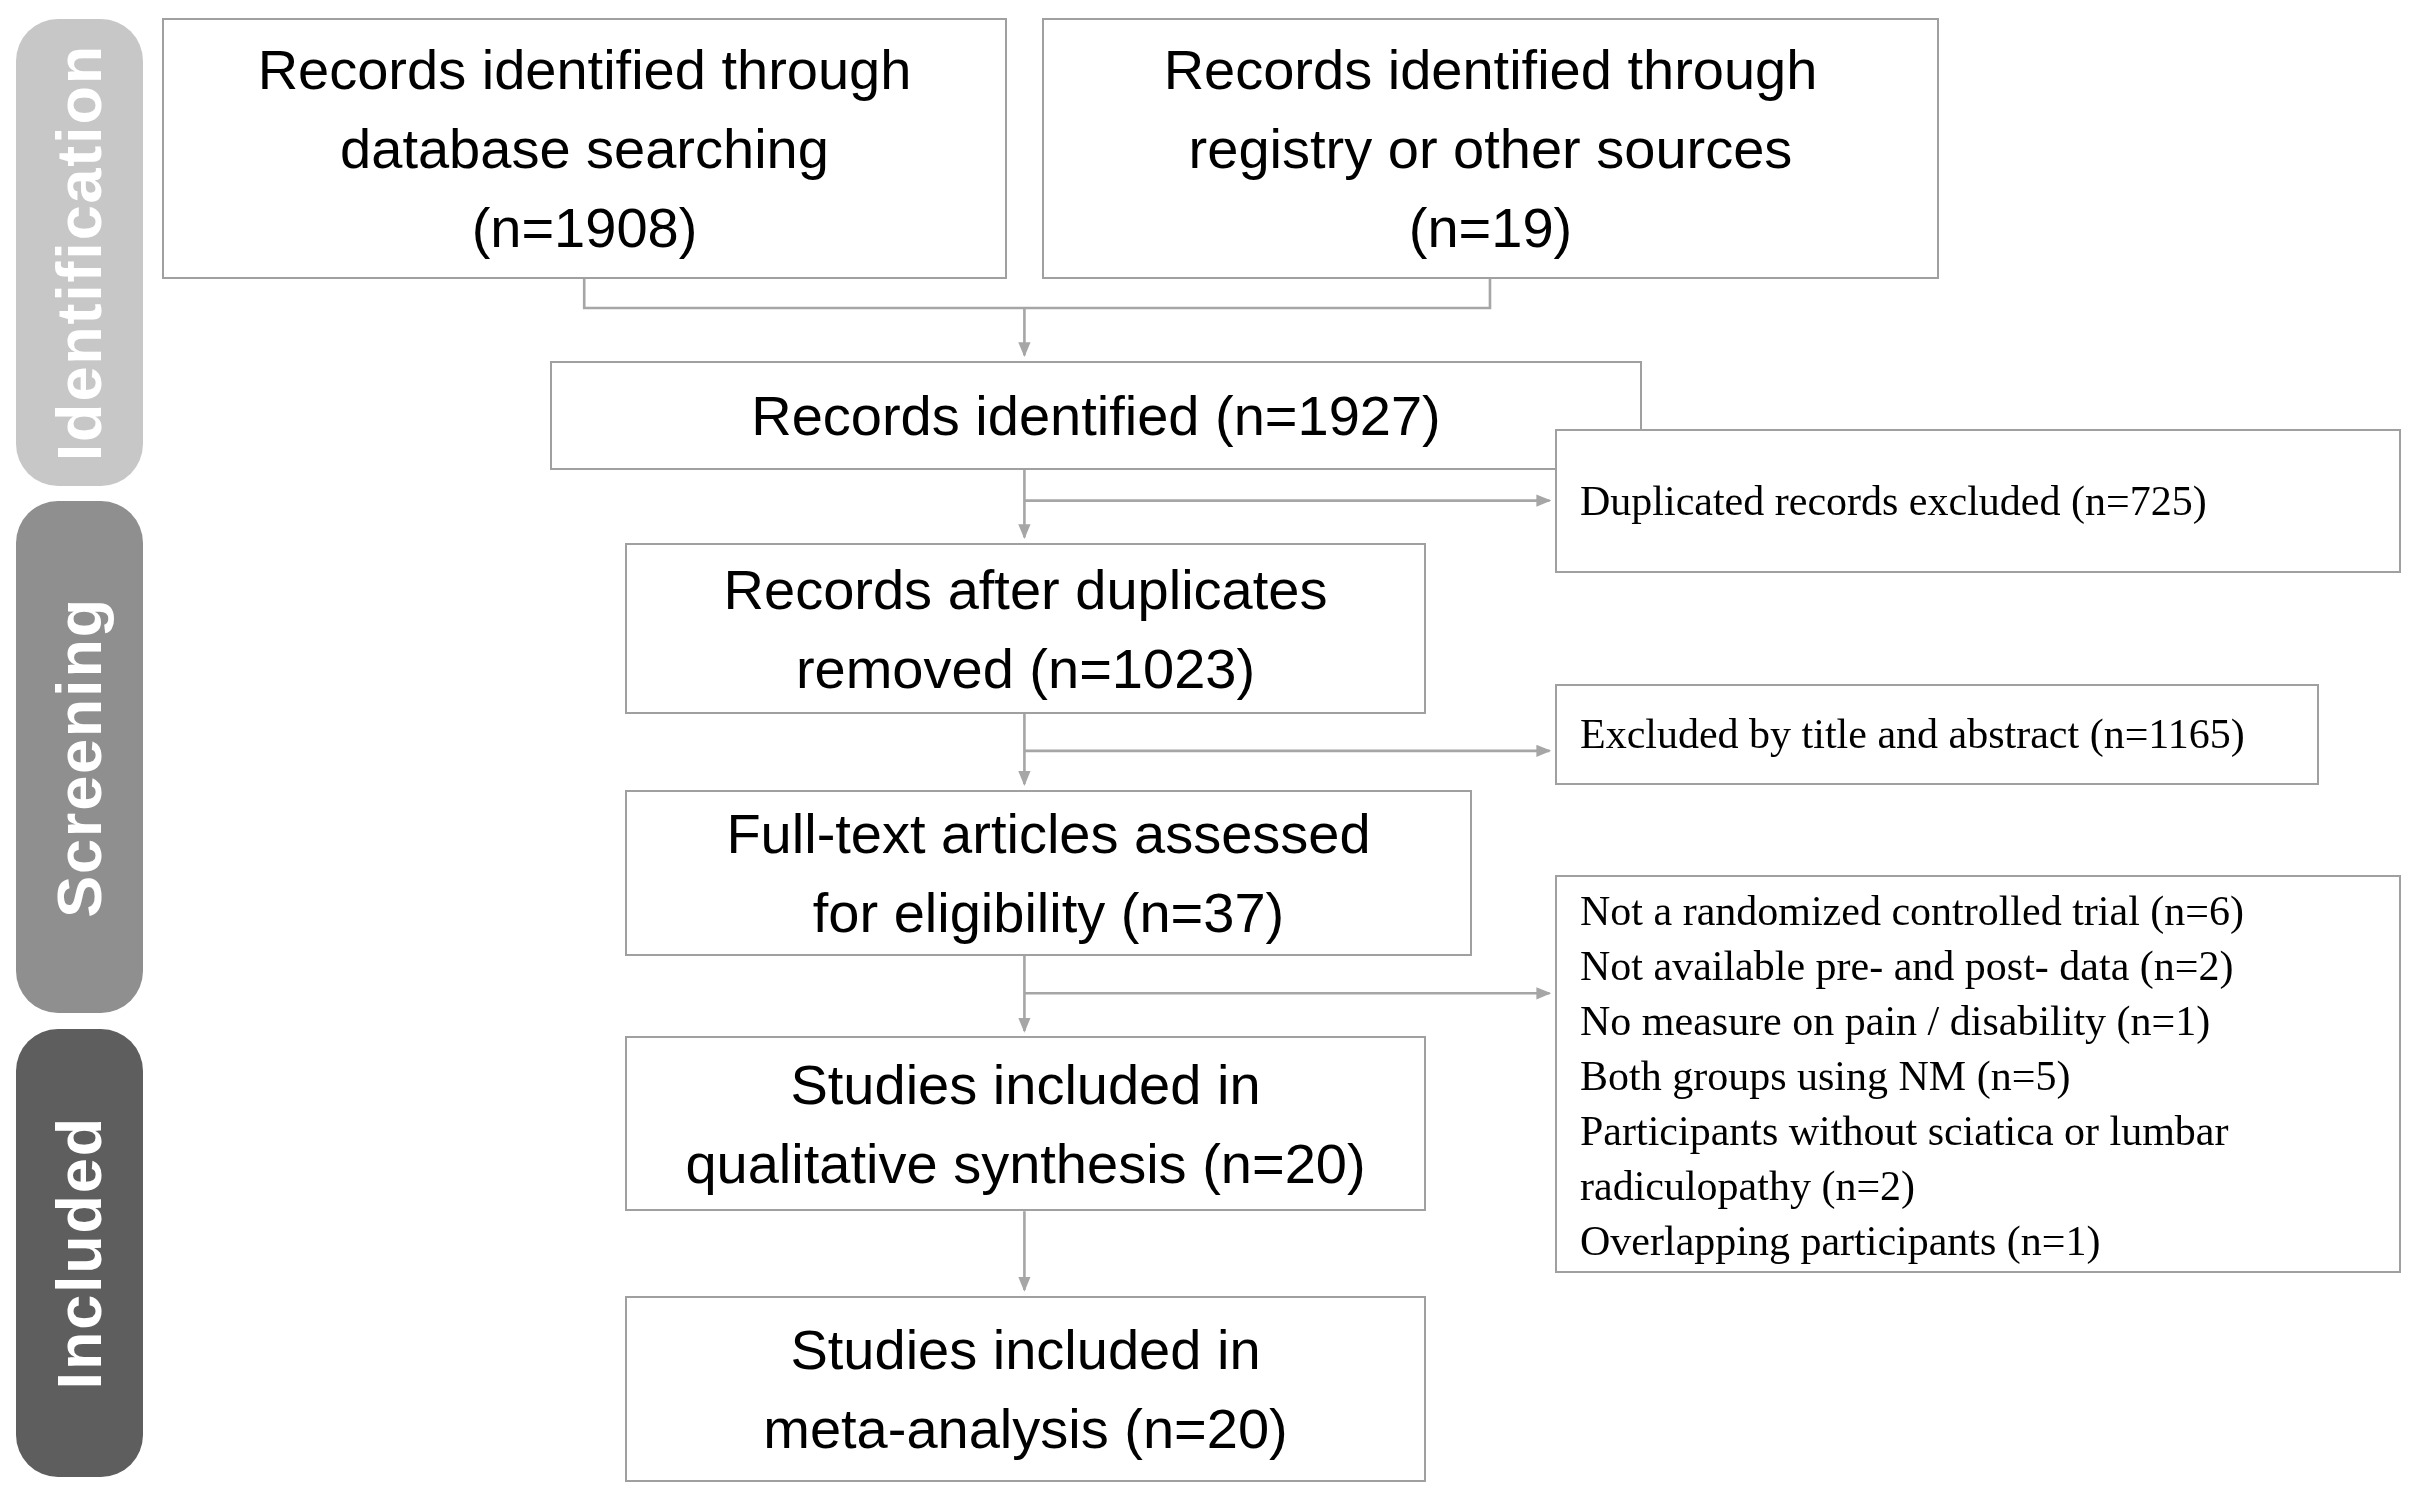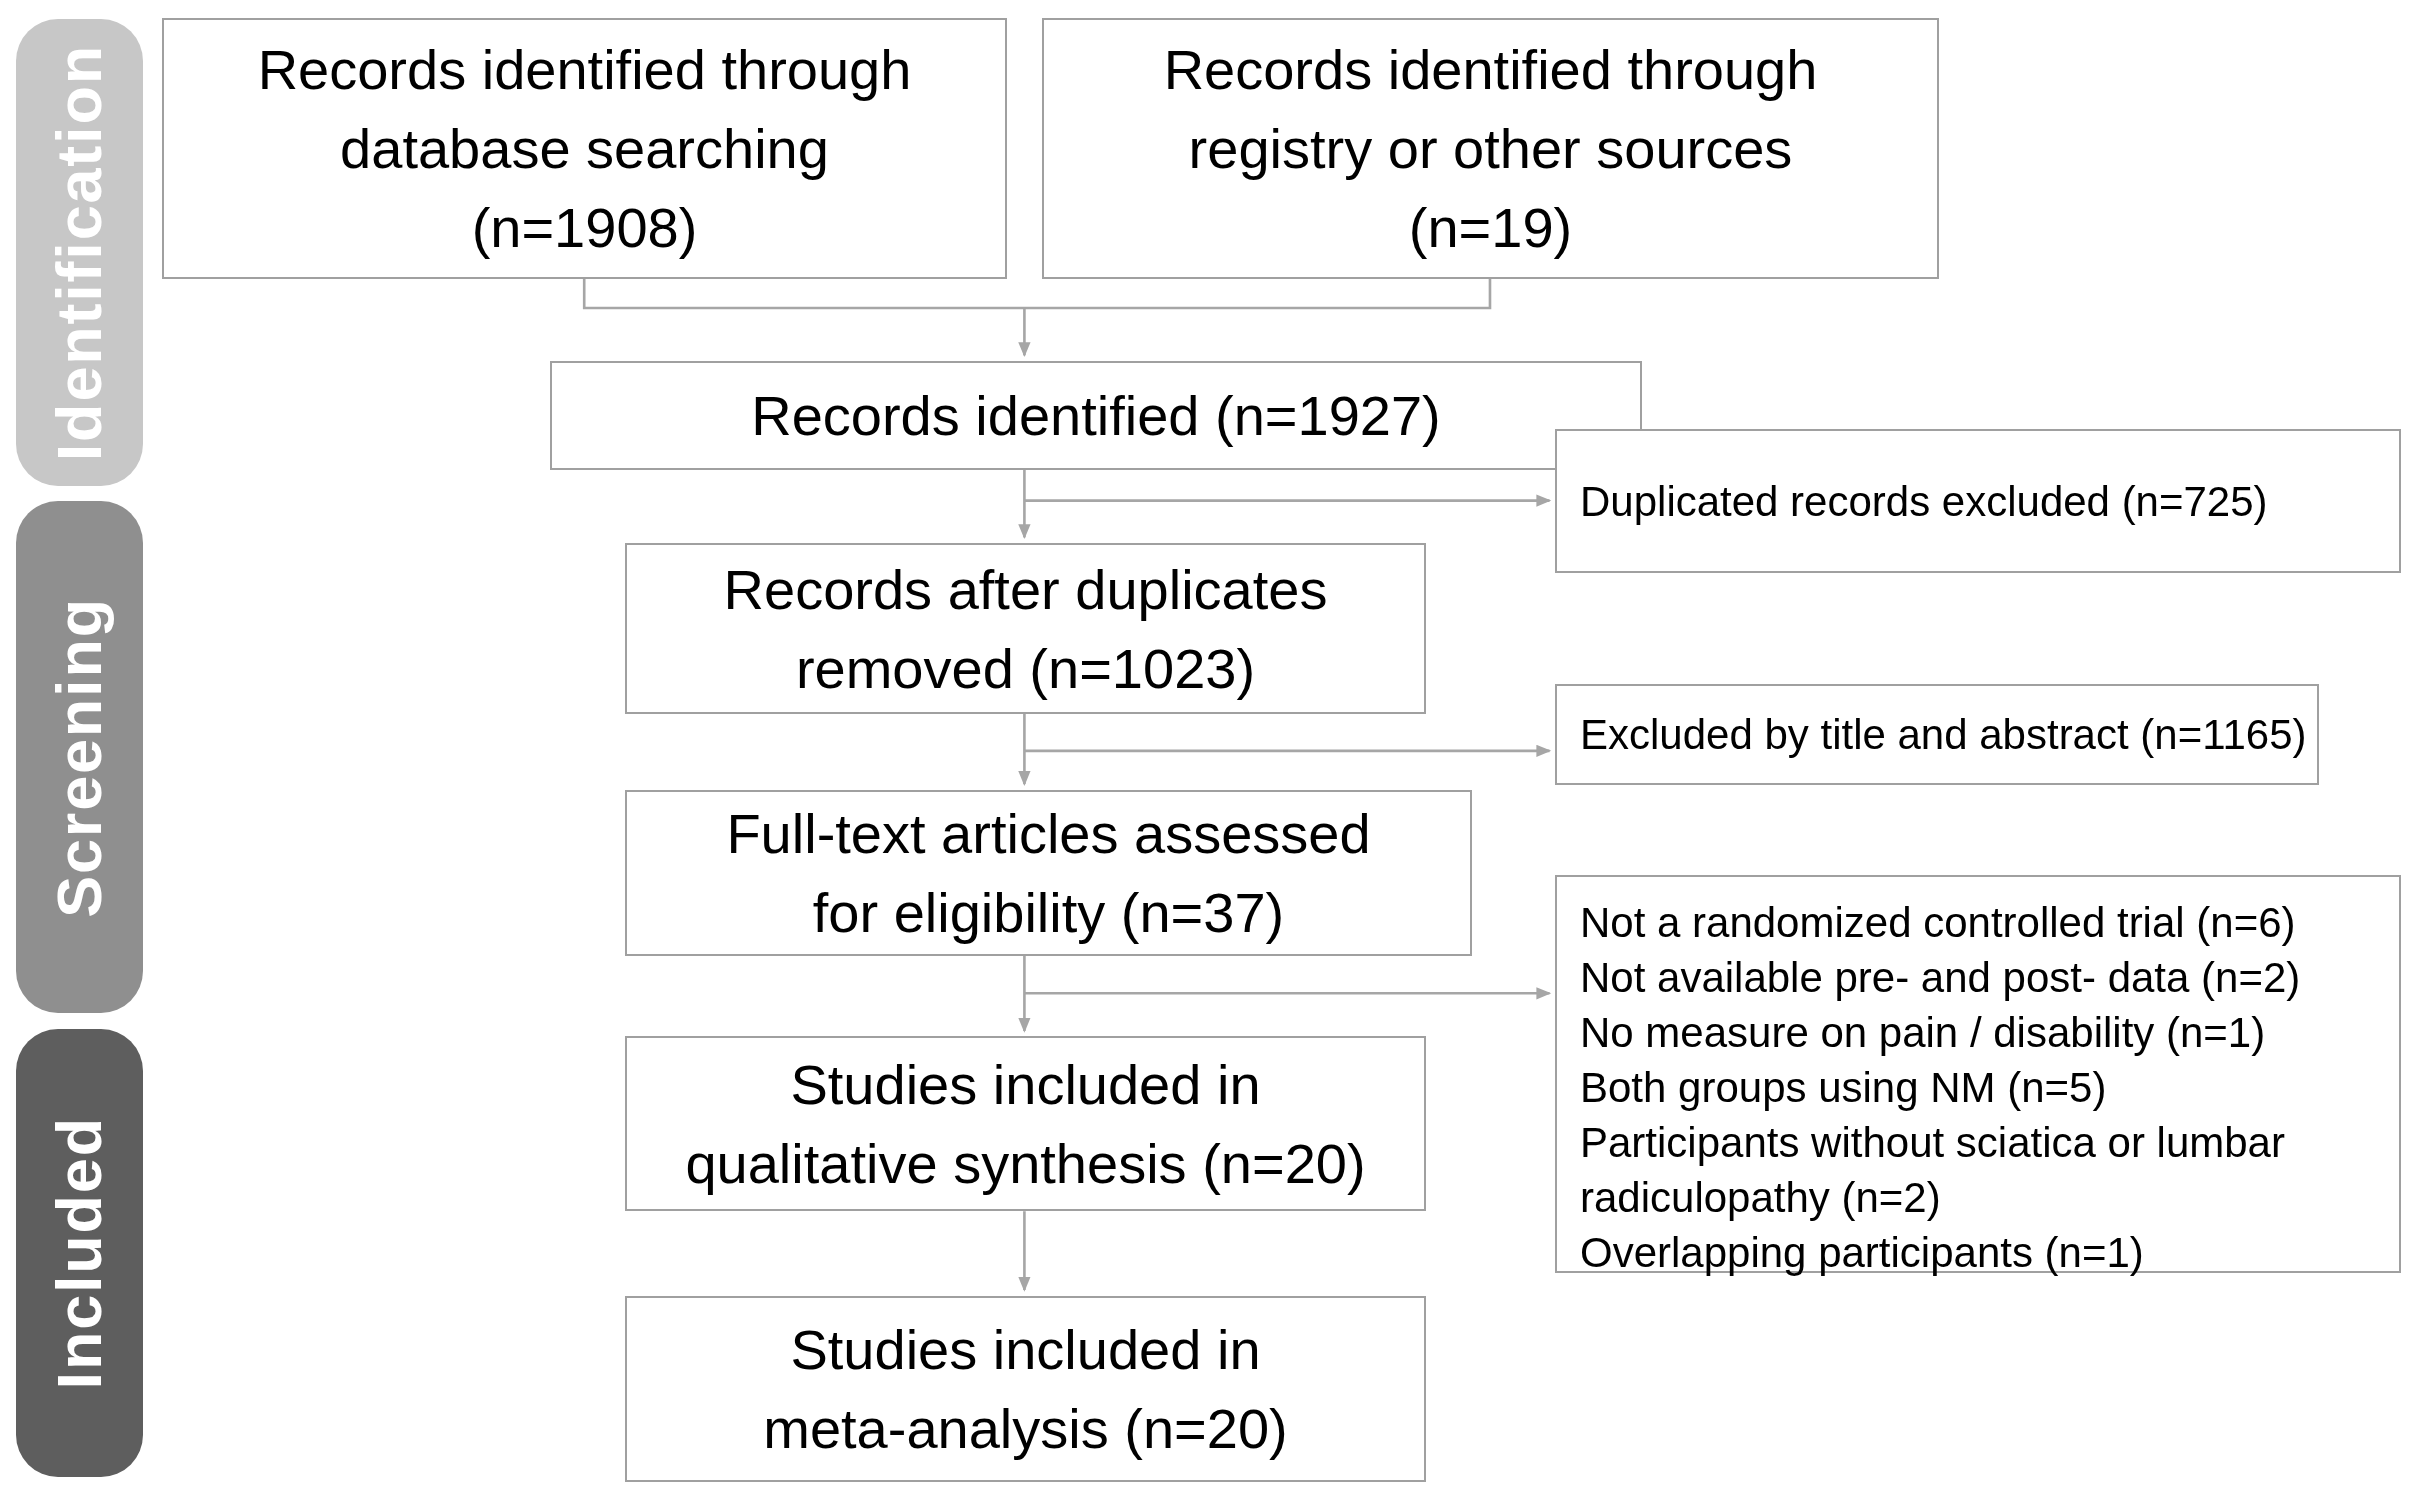--- a/index.html
+++ b/index.html
@@ -32,23 +32,23 @@
   .stage.included{top:1029px;height:448px;background:var(--stage-included)}
 
   .fbox{
     position:absolute;background:var(--box-bg);border:2.6px solid var(--box-border);
     display:flex;align-items:center;justify-content:center;
     text-align:center;white-space:pre-line;
     font-size:56px;line-height:79px;color:var(--text);
   }
   .fbox.side{
     justify-content:flex-start;text-align:left;
-    font-size:42px;line-height:55px;padding:5.3px 8.8px 5.3px 23px;
+    font-size:42px;line-height:55px;padding:5.3px 8.8px 5.3px 23px;font-family:Liberation Serif, serif;
   }
-  .fbox.side.top-align{align-items:flex-start;padding-top:18px}
+  .fbox.side.top-align{align-items:flex-start;padding-top:7px}
 
   .box-records-database{left:162px;top:17.5px;width:845px;height:261px}
   .box-records-registry{left:1042px;top:17.5px;width:897px;height:261px}
   .box-records-identified{left:550px;top:361px;width:1092px;height:109px}
   .box-after-duplicates{left:625px;top:543px;width:801px;height:171px}
   .box-fulltext-assessed{left:625px;top:790px;width:847px;height:166px}
   .box-qualitative{left:625px;top:1036px;width:801px;height:175px}
   .box-meta{left:625px;top:1296px;width:801px;height:186px}
 
   .box-dup-excluded{left:1555px;top:429px;width:846px;height:144px}

